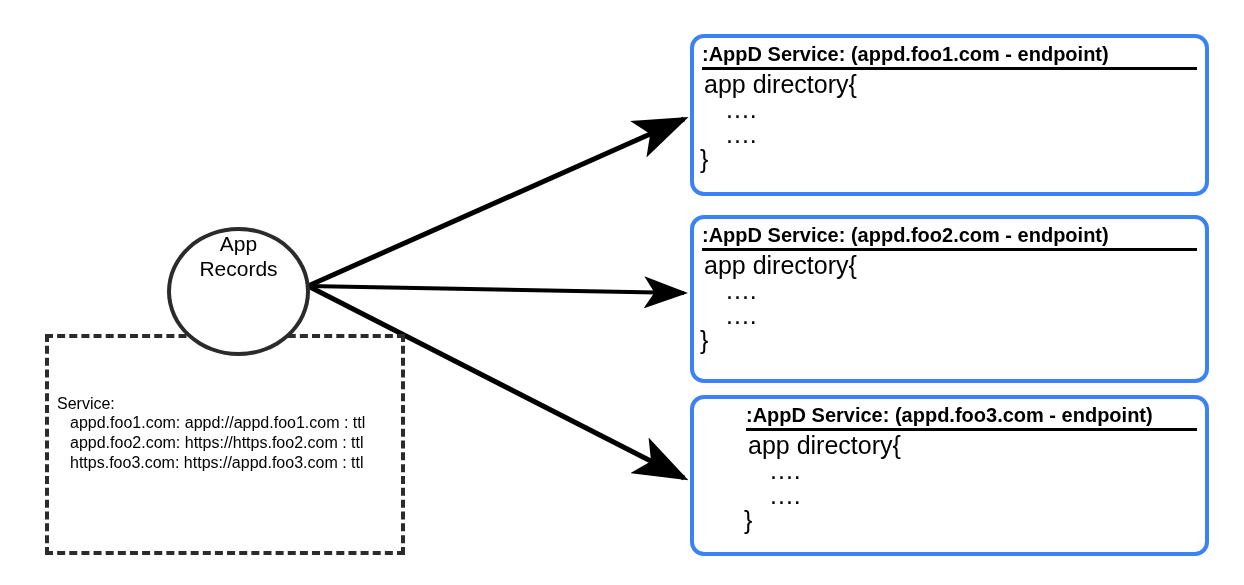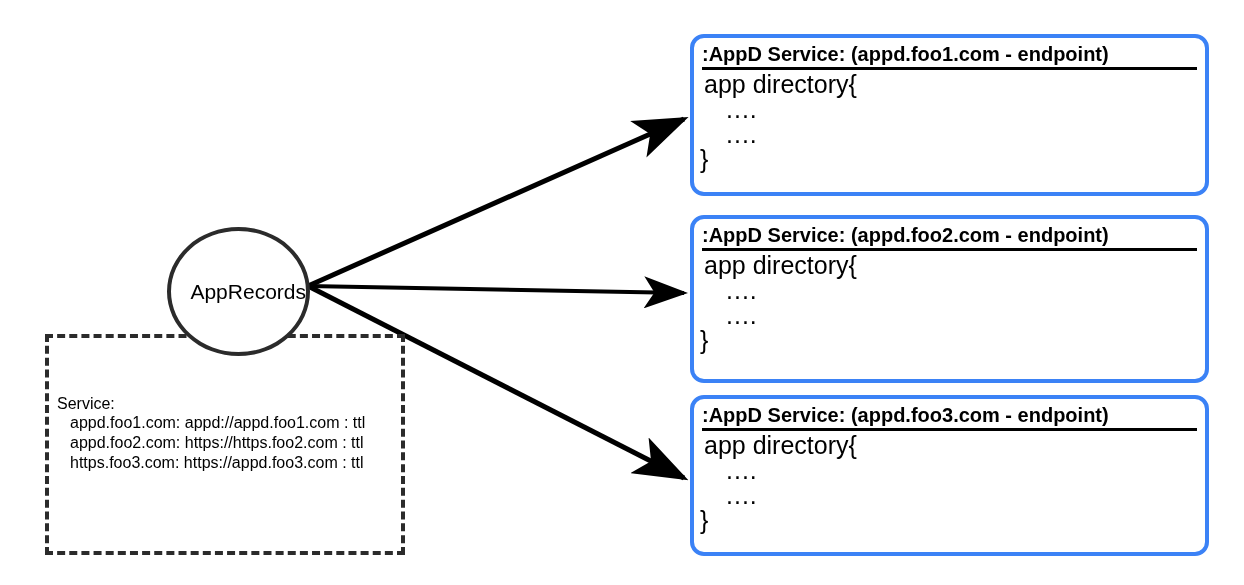--- a/index.html
+++ b/index.html
@@ -33,22 +33,23 @@
     position: absolute;
     left: 167px;
     top: 227px;
     width: 143px;
     height: 129px;
     border: 4px solid #2b2b2b;
     border-radius: 50%;
     background: #ffffff;
     box-sizing: border-box;
     display: flex;
+    flex-direction: column;
     align-items: center;
-    justify-content: flex-end;
+    justify-content: flex-start;
     z-index: 3;
   }
   .launcher-line {
     font-size: 21px;
     line-height: 25px;
     color: #000000;
     text-align: center;
     white-space: nowrap;
   }
 
@@ -95,21 +96,21 @@
     left: 690px;
     width: 519px;
     border: 4px solid #3b82f6;
     border-radius: 14px;
     box-sizing: border-box;
     background: #ffffff;
     z-index: 2;
   }
   .svc-1 { top: 34px;  height: 162px; }
   .svc-2 { top: 215px; height: 168px; }
-  .svc-3 { top: 395px; height: 161px; }
+  .svc-3 { top: 395px; height: 161px; padding-left: 44px; }
 
   .svc-title {
     font-size: 20px;
     font-weight: bold;
     color: #000000;
     white-space: nowrap;
     margin: 4px 8px 0 8px;
     padding-bottom: 1px;
     border-bottom: 3px solid #000000;
     line-height: 24px;

